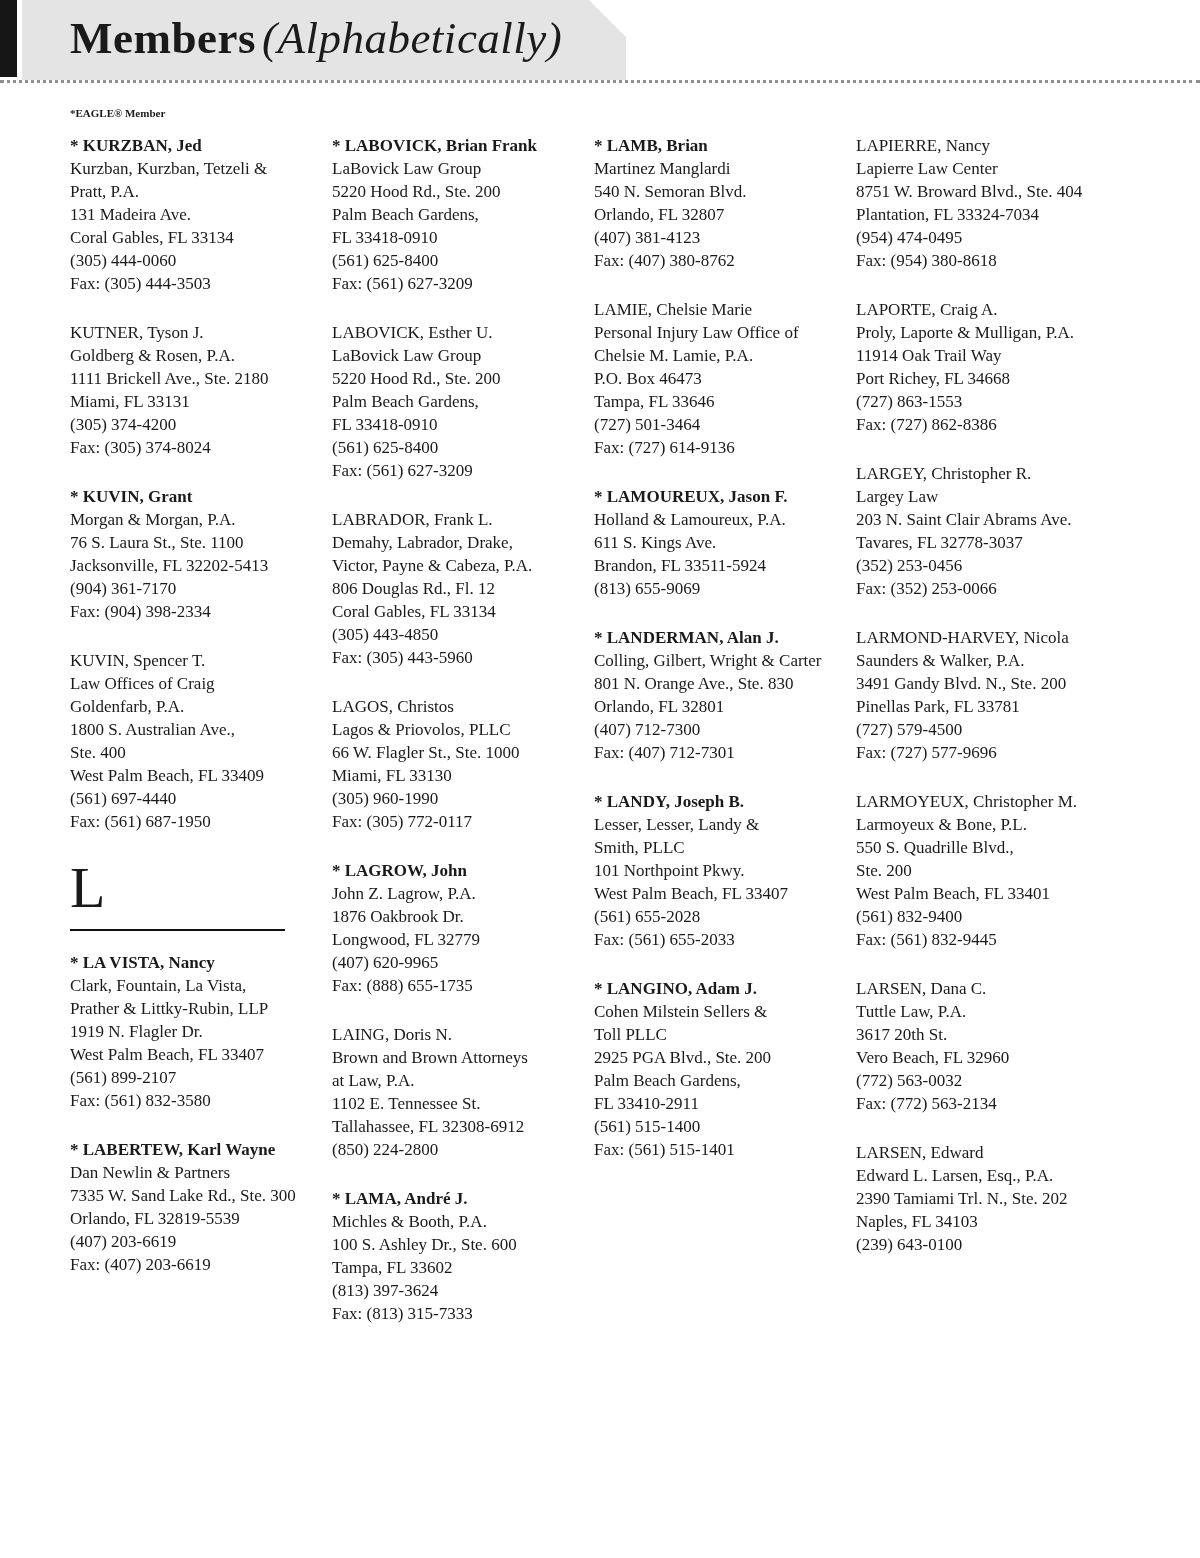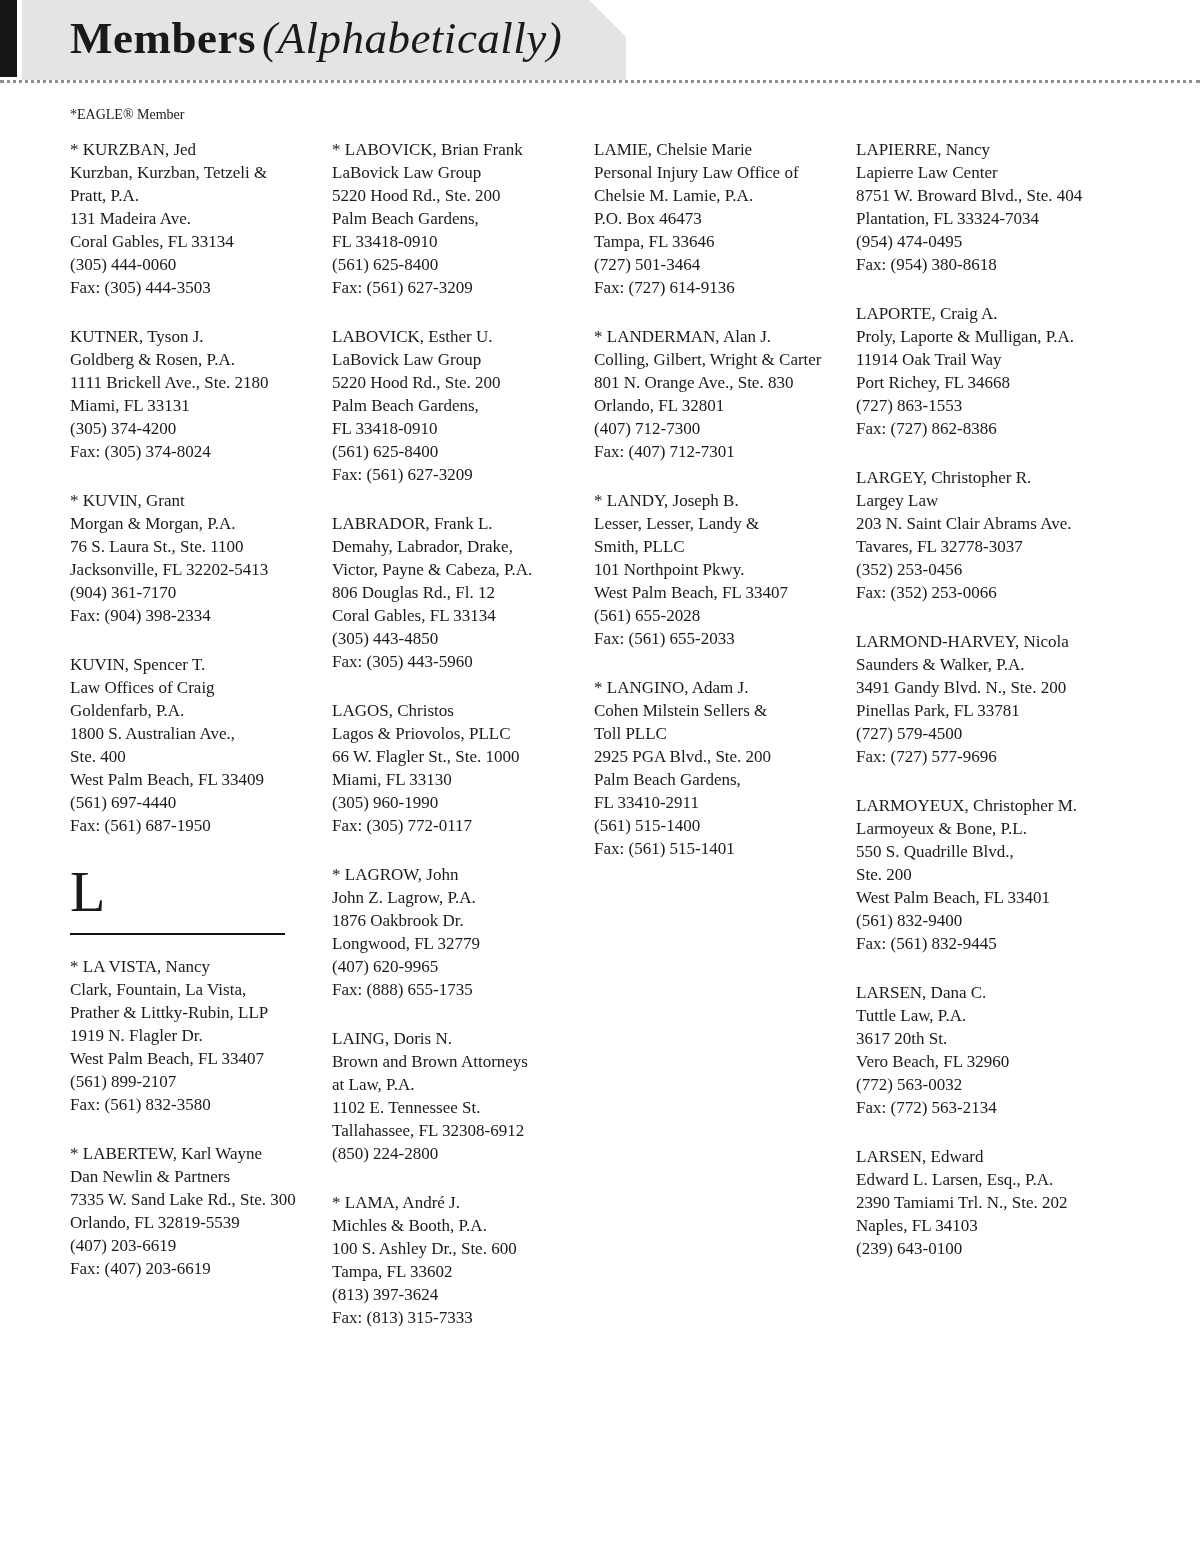--- a/index.html
+++ b/index.html
@@ -40,38 +40,38 @@
   }
   .dotted-rule {
     position: absolute; left: 0; top: 80px;
     width: 1200px; height: 0;
     border-top: 3px dotted #8f8f8f;
   }
 
   
   .eagle-note {
     margin: 27px 17px 0 70px;
-    font-size: 14px;
-    font-weight: normal;
+    font-size: 11px;
+    font-weight: bold;
   }
 
   
   .columns {
     display: flex;
     gap: 12px;
     margin: 15px 0 0 70px;
   }
   .col { flex: 0 0 250px; width: 250px; }
   .entry { margin-bottom: 26px; }
   .entry-name, .line {
     font-size: 17px;
     line-height: 23px;
     white-space: nowrap;
   }
-  .entry-name.eagle { font-weight: normal; }
+  .entry-name.eagle { font-weight: bold; }
   .section-letter {
     font-size: 58px;
     line-height: 58px;
     padding-bottom: 12px;
     margin: 14px 0 20px 0;
     width: 86%;
     border-bottom: 2px solid #111;
   }
 
   
@@ -217,27 +217,42 @@
     <div class="entry-name eagle">* LAMA, André J.</div>
   <div class="line">Michles &amp; Booth, P.A.</div>
           <div class="line">100 S. Ashley Dr., Ste. 600</div>
           <div class="line">Tampa, FL 33602</div>
           <div class="line">(813) 397-3624</div>
           <div class="line">Fax: (813) 315-7333</div>
         </div>
       </div>
       <div class="col">
         <div class="entry">
+    <div class="entry-name eagle">* LAMB, Brian</div>
+  <div class="line">Martinez Manglardi</div>
+          <div class="line">540 N. Semoran Blvd.</div>
+          <div class="line">Orlando, FL 32807</div>
+          <div class="line">(407) 381-4123</div>
+          <div class="line">Fax: (407) 380-8762</div>
+        </div>
+        <div class="entry">
     <div class="entry-name">LAMIE, Chelsie Marie</div>
   <div class="line">Personal Injury Law Office of</div>
           <div class="line">Chelsie M. Lamie, P.A.</div>
           <div class="line">P.O. Box 46473</div>
           <div class="line">Tampa, FL 33646</div>
           <div class="line">(727) 501-3464</div>
           <div class="line">Fax: (727) 614-9136</div>
+        </div>
+        <div class="entry">
+    <div class="entry-name eagle">* LAMOUREUX, Jason F.</div>
+  <div class="line">Holland &amp; Lamoureux, P.A.</div>
+          <div class="line">611 S. Kings Ave.</div>
+          <div class="line">Brandon, FL 33511-5924</div>
+          <div class="line">(813) 655-9069</div>
         </div>
         <div class="entry">
     <div class="entry-name eagle">* LANDERMAN, Alan J.</div>
   <div class="line">Colling, Gilbert, Wright &amp; Carter</div>
           <div class="line">801 N. Orange Ave., Ste. 830</div>
           <div class="line">Orlando, FL 32801</div>
           <div class="line">(407) 712-7300</div>
           <div class="line">Fax: (407) 712-7301</div>
         </div>
         <div class="entry">

